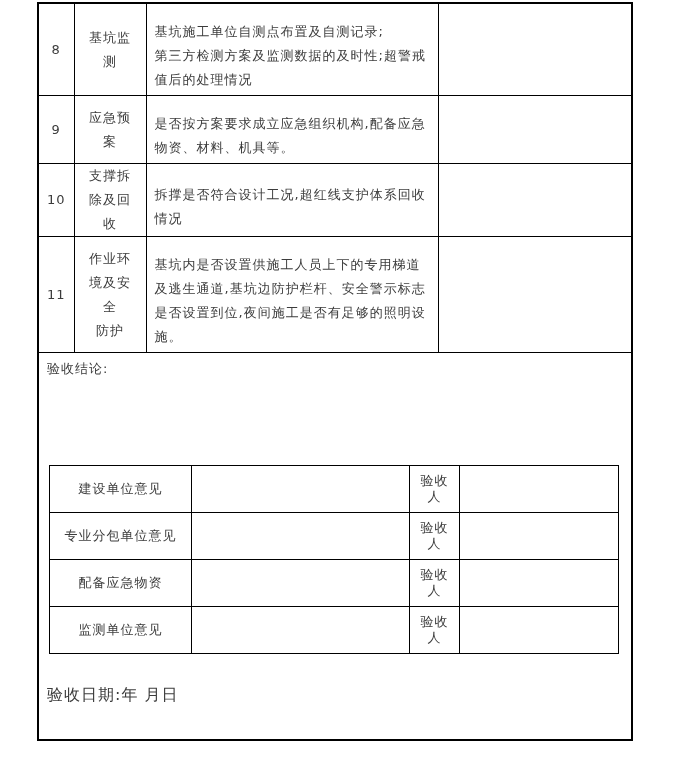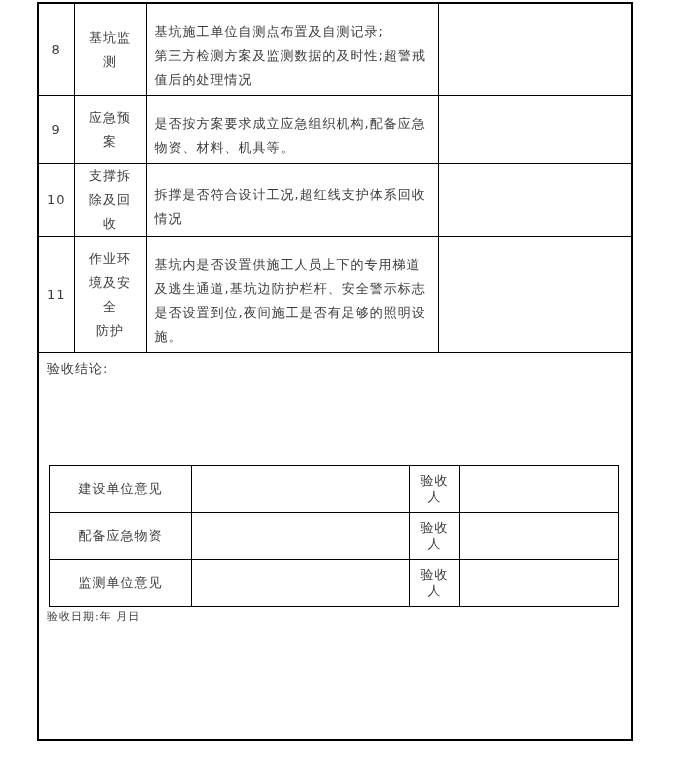--- a/index.html
+++ b/index.html
@@ -57,23 +57,23 @@
     letter-spacing: 1px;
     vertical-align: middle;
   }
   .sign-label    { text-align: center; }
   .sign-reviewer { text-align: center; white-space: pre-line; line-height: 16px; }
 
   
   .date-line {
     flex: 1;
     display: flex;
-    align-items: flex-start;
+    align-items: center;
     padding: 2px 8px 4px 8px;
-    font-size: 11px;
+    font-size: 16px;
     letter-spacing: 1px;
   }
 </style>
 </head>
 <body>
 
 <div class="sheet">
 
   <table class="items-table">
     <colgroup>
@@ -132,20 +132,27 @@
       </colgroup>
       <tbody>
           <tr>
         <td class="sign-label">建设单位意见</td>
         <td class="sign-comment"></td>
         <td class="sign-reviewer">验收
 人</td>
         <td class="sign-sig"></td>
       </tr>
       <tr>
+        <td class="sign-label">专业分包单位意见</td>
+        <td class="sign-comment"></td>
+        <td class="sign-reviewer">验收
+人</td>
+        <td class="sign-sig"></td>
+      </tr>
+      <tr>
         <td class="sign-label">配备应急物资</td>
         <td class="sign-comment"></td>
         <td class="sign-reviewer">验收
 人</td>
         <td class="sign-sig"></td>
       </tr>
       <tr>
         <td class="sign-label">监测单位意见</td>
         <td class="sign-comment"></td>
         <td class="sign-reviewer">验收

